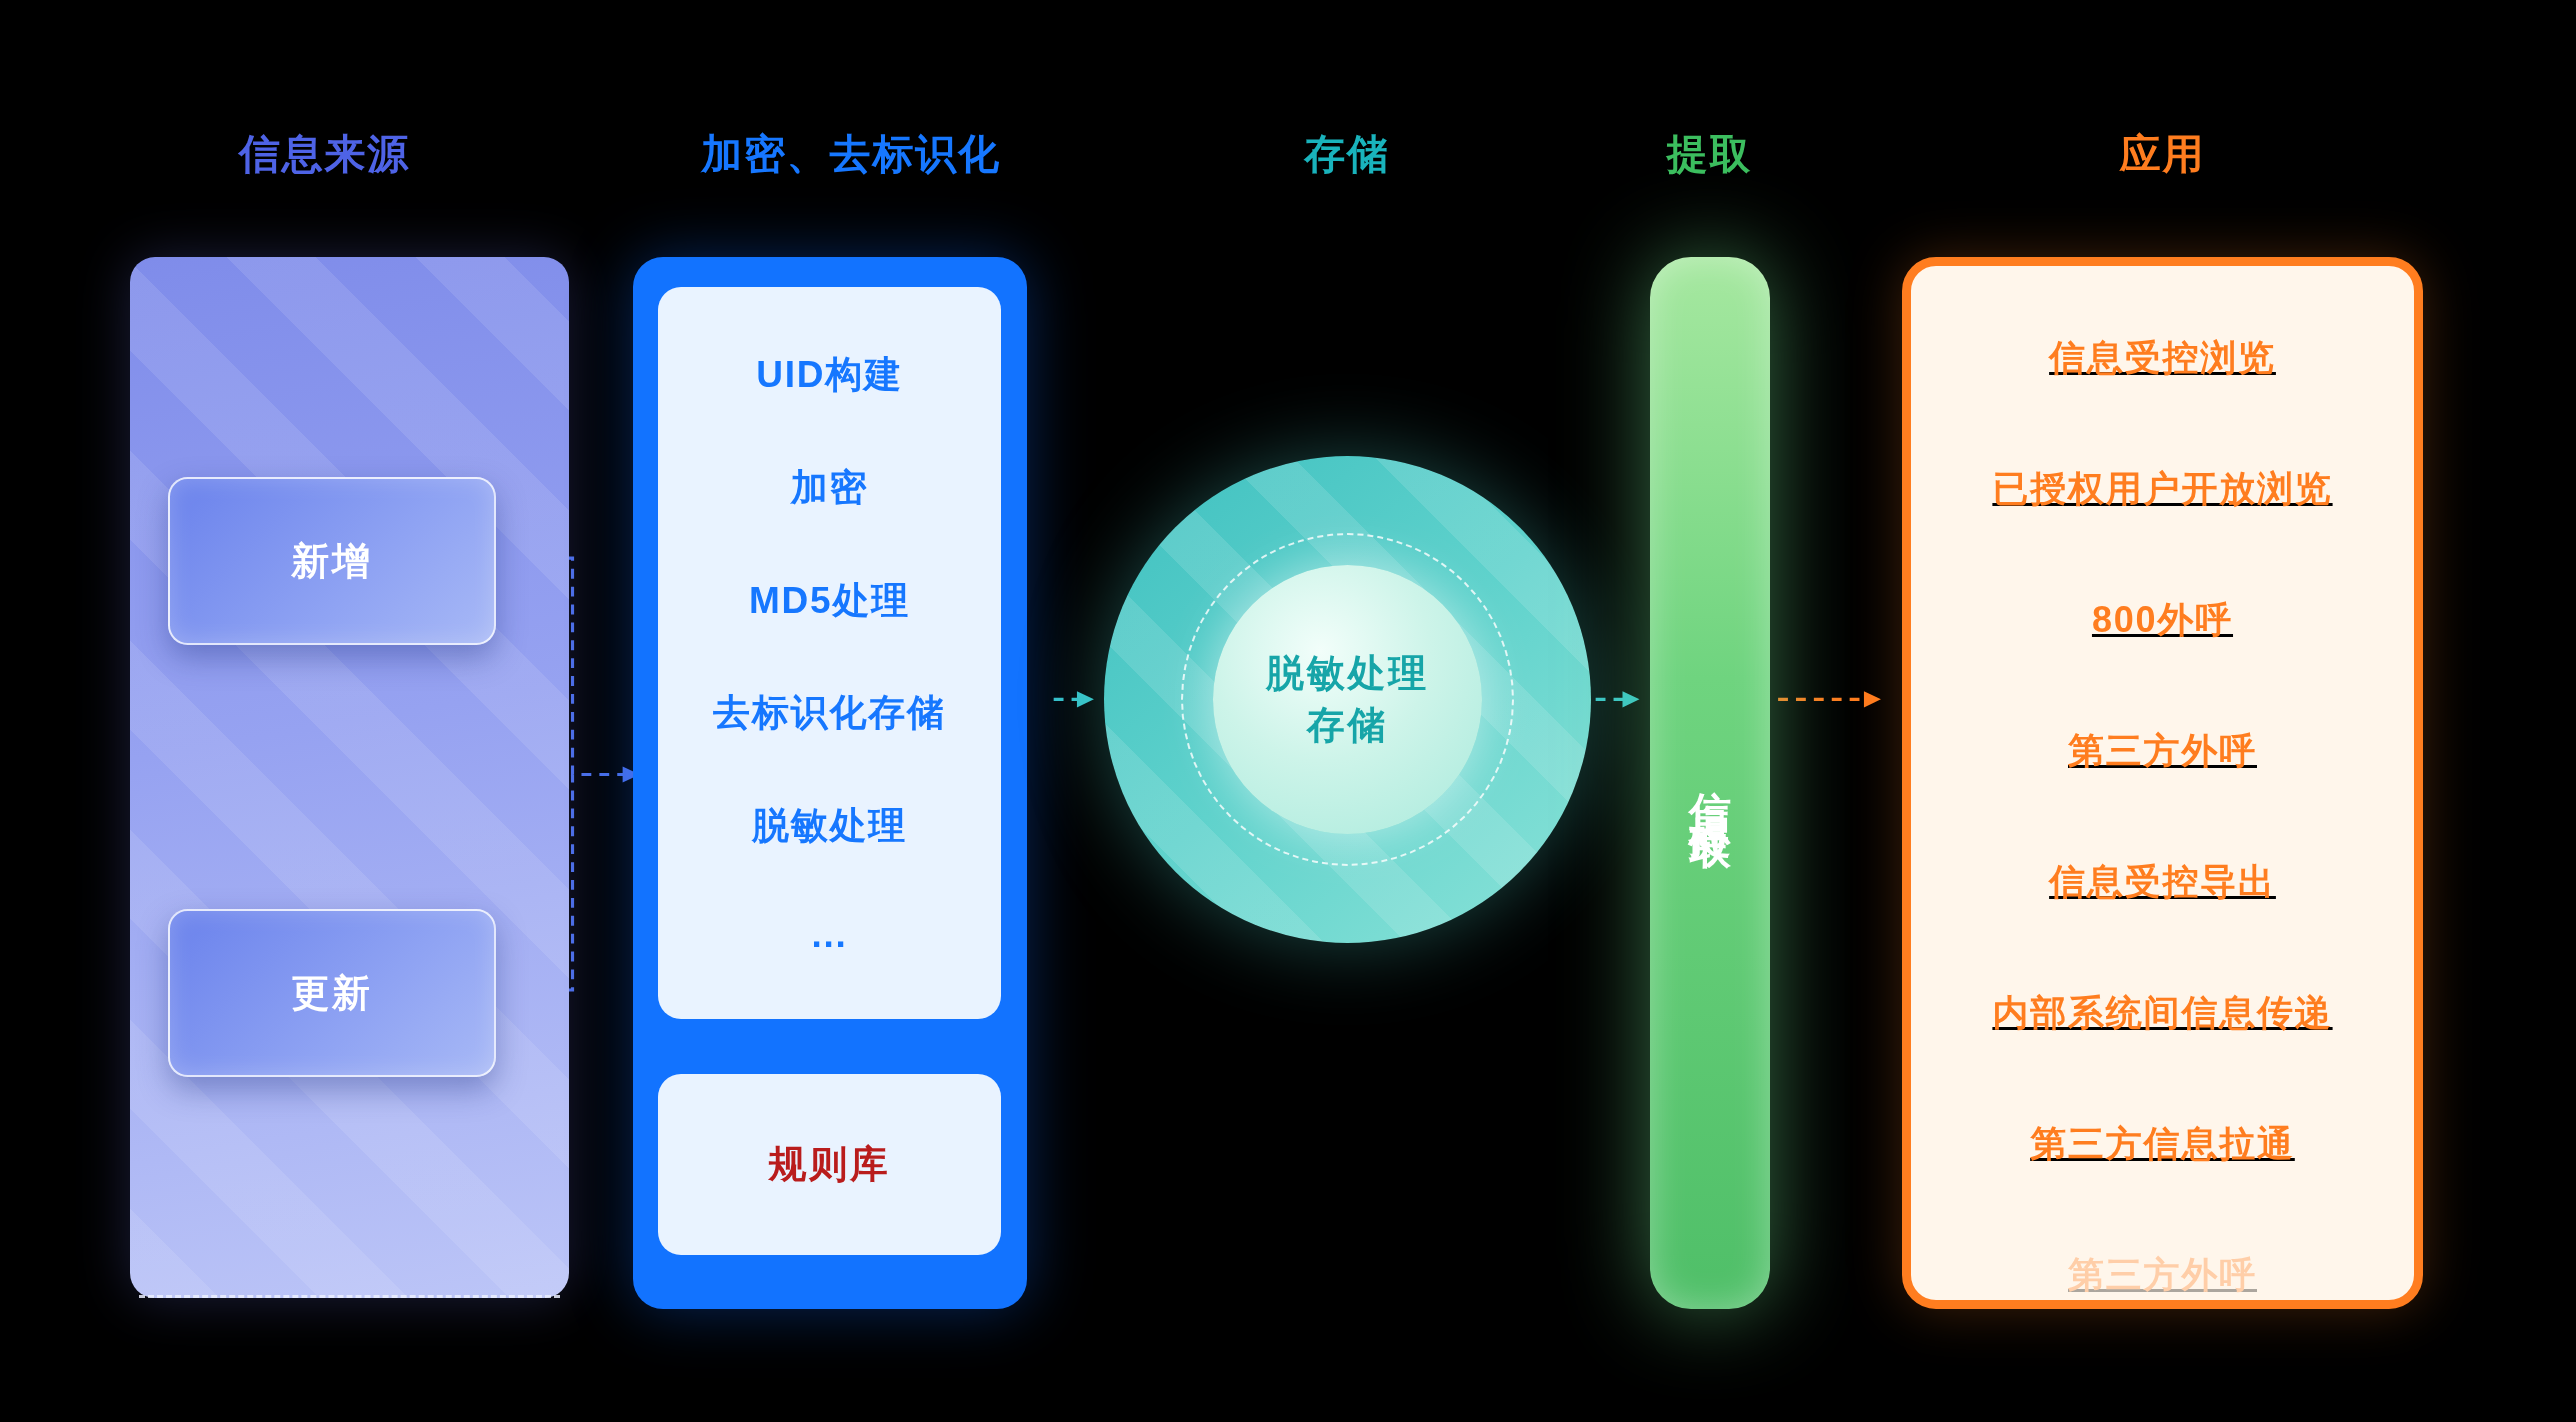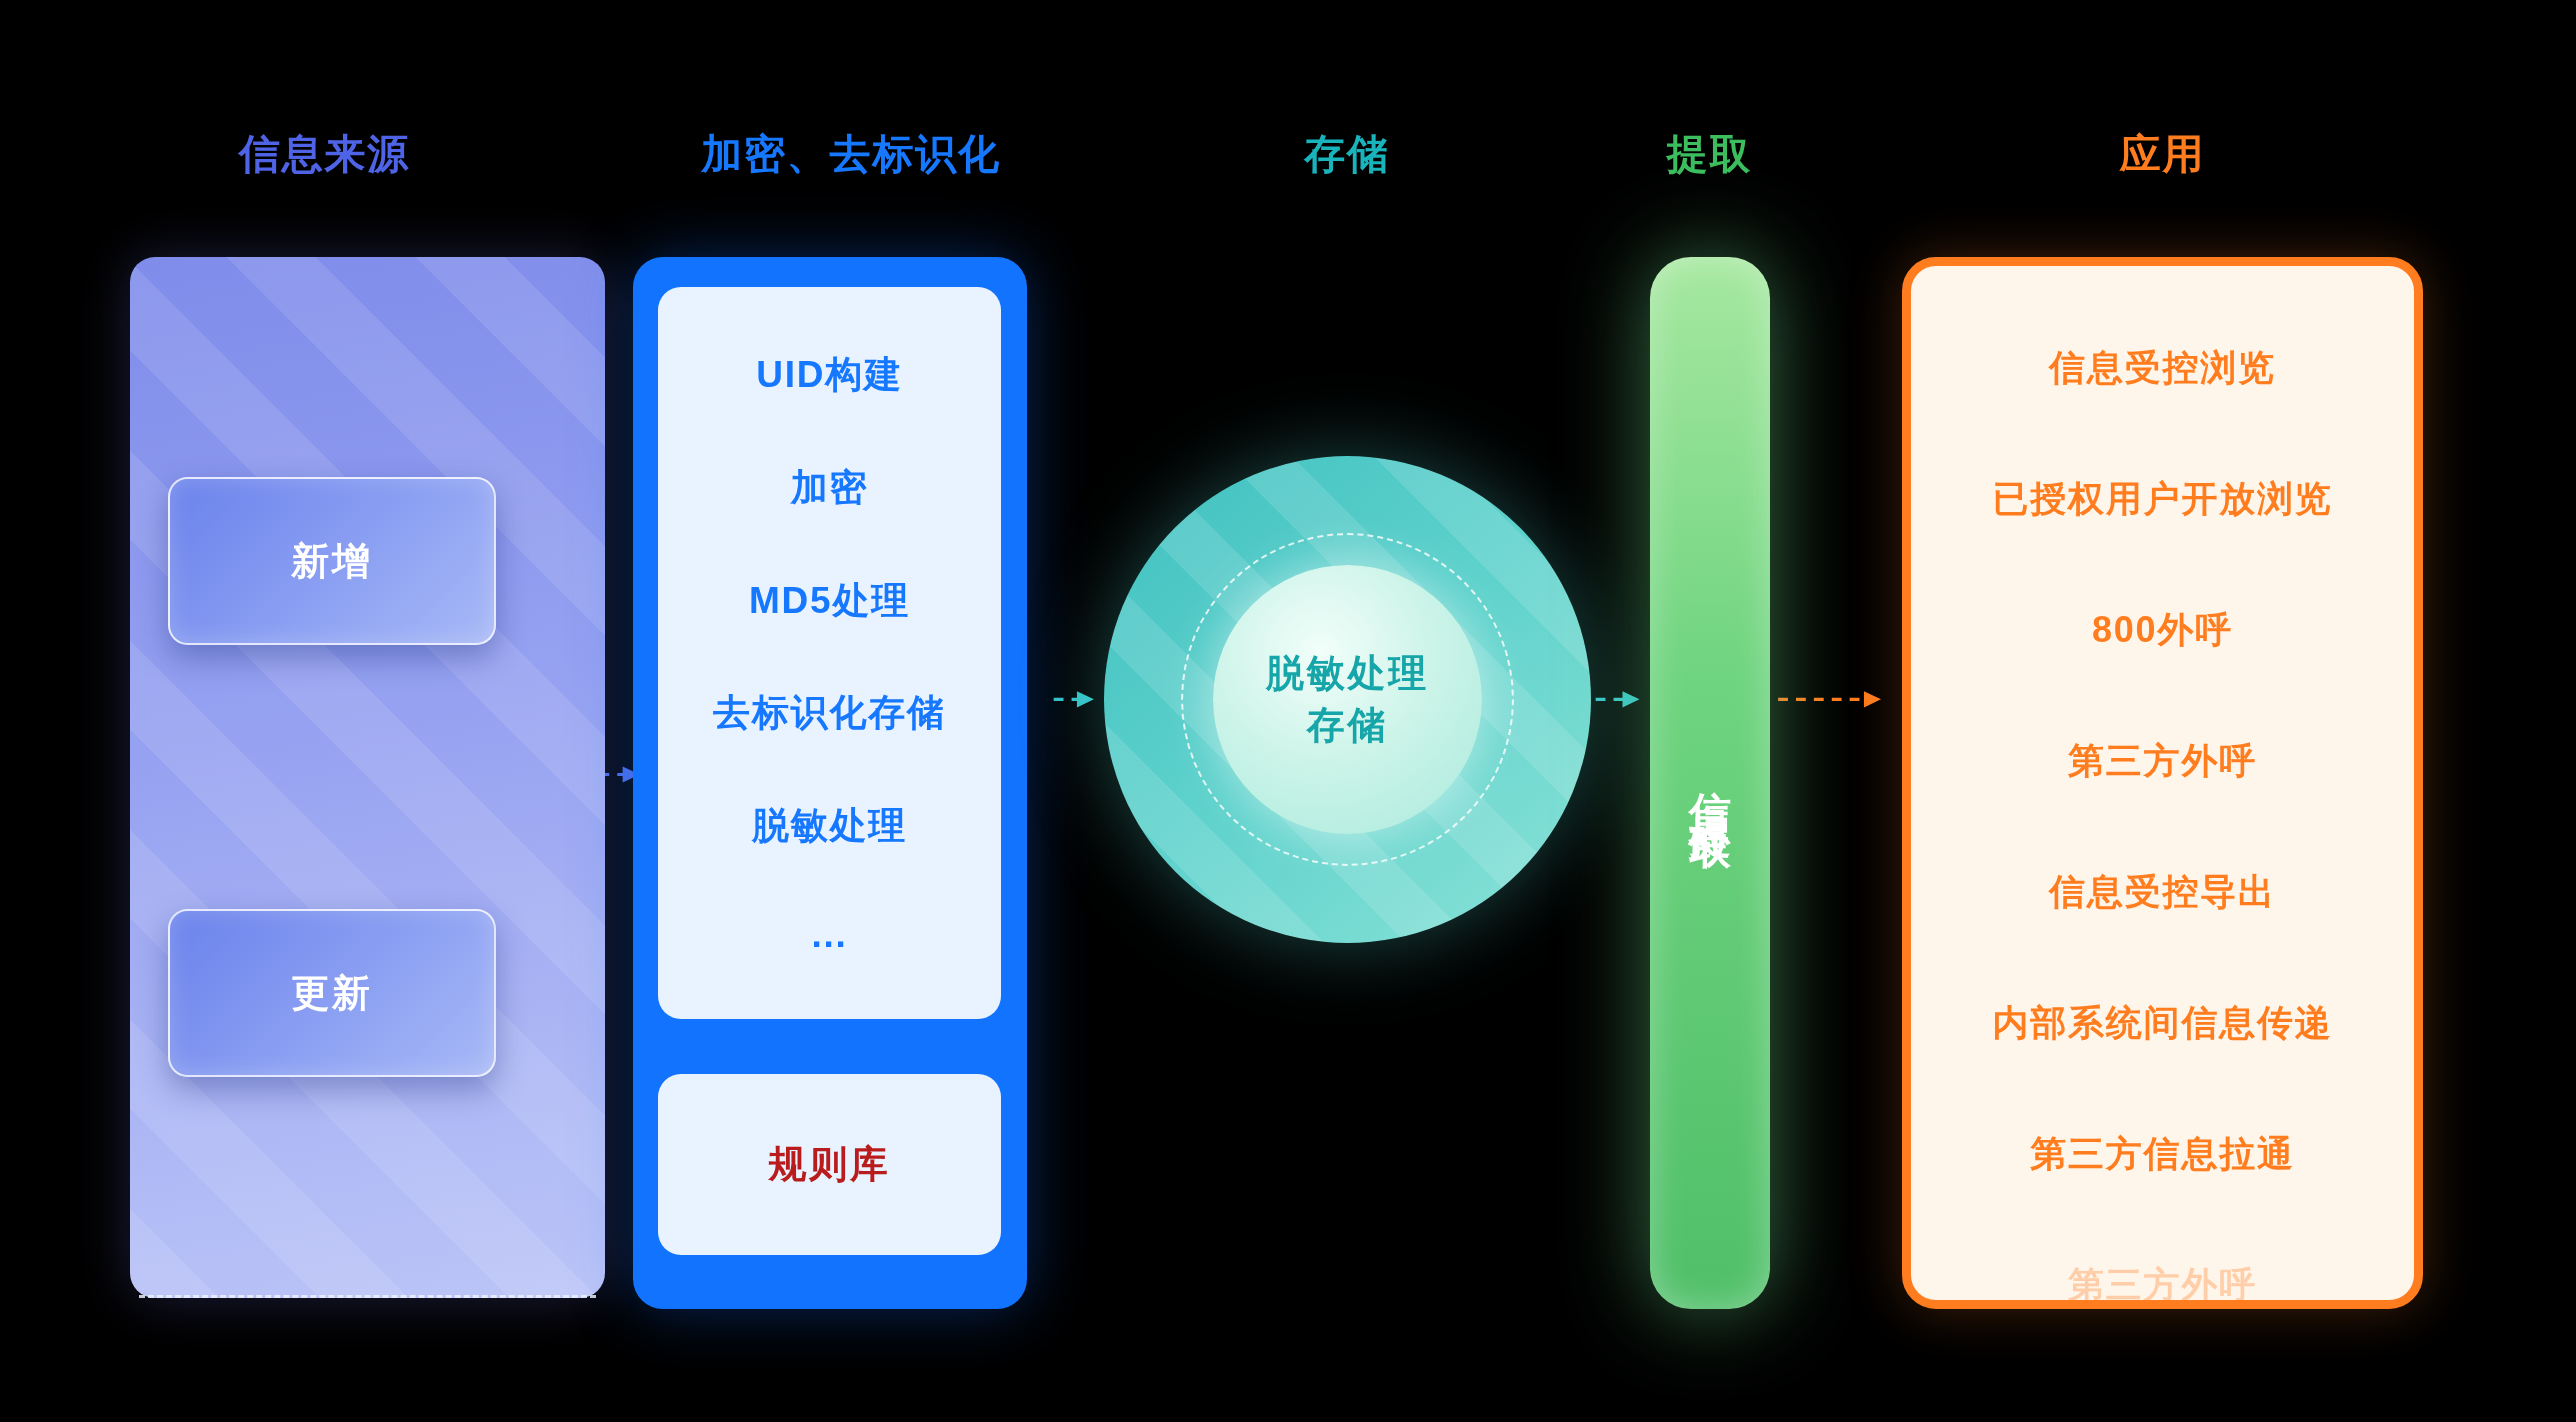--- a/index.html
+++ b/index.html
@@ -13,21 +13,21 @@
     font-size:41px;font-weight:700;text-align:center;letter-spacing:1.8px;
   }
   .h-source{left:124px;width:401px;color:#4E63E6;}
   .h-encrypt{left:654px;width:394px;color:#1677FF;}
   .h-storage{left:1150px;width:394px;color:#19B3BC;}
   .h-extract{left:1629px;width:161px;color:#3CBE5F;}
   .h-apply{left:1902px;width:521px;color:#FF7D1F;}
 
   
   .source-panel{
-    position:absolute;left:130px;top:257px;width:475px;height:1041px;
+    position:absolute;left:130px;top:257px;width:439px;height:1041px;
     border-radius:25px;
     background:
       repeating-linear-gradient(45deg, rgba(255,255,255,0.10) 0 63px, rgba(255,255,255,0) 63px 134px),
       linear-gradient(170deg,#7F8CEA 0%,#96A2F1 45%,#BCC5F7 100%);
     box-shadow:0 0 54px rgba(110,125,235,0.25);
   }
   .source-panel::after{
     content:"";position:absolute;left:9px;right:9px;bottom:0;
     border-bottom:3.6px dashed rgba(235,240,255,0.85);
   }
@@ -92,21 +92,21 @@
   }
 
   
   .apply-panel{
     position:absolute;left:1902px;top:257px;width:521px;height:1052px;
     box-sizing:border-box;border:9.8px solid #FF7D1F;border-radius:34px;
     background:#FFF6EB;
     box-shadow:0 0 54px rgba(255,130,40,0.25);
     overflow:hidden;
   }
-  .apply-list{position:absolute;top:37px;left:0;right:0;}
+  .apply-list{position:absolute;top:27px;left:0;right:0;text-decoration:underline;}
   .apply-item{
     height:131px;display:flex;align-items:center;justify-content:center;
     color:#FF7D1F;font-size:36px;font-weight:600;letter-spacing:1.8px;
   }
   .apply-item.faded{opacity:0.32;}
 
   
   .connectors{position:absolute;left:0;top:0;width:2576px;height:1422px;pointer-events:none;}
   .conn{fill:none;stroke-width:3.5;stroke-dasharray:11 9;}
   .conn-blue{stroke:#4A6FE8;}

